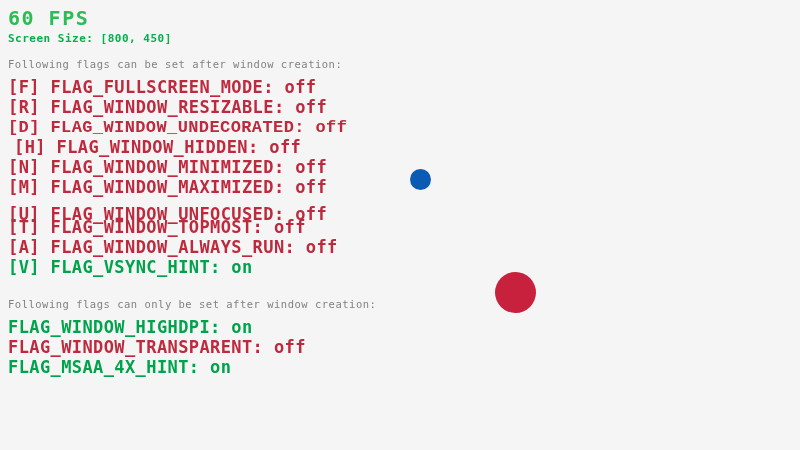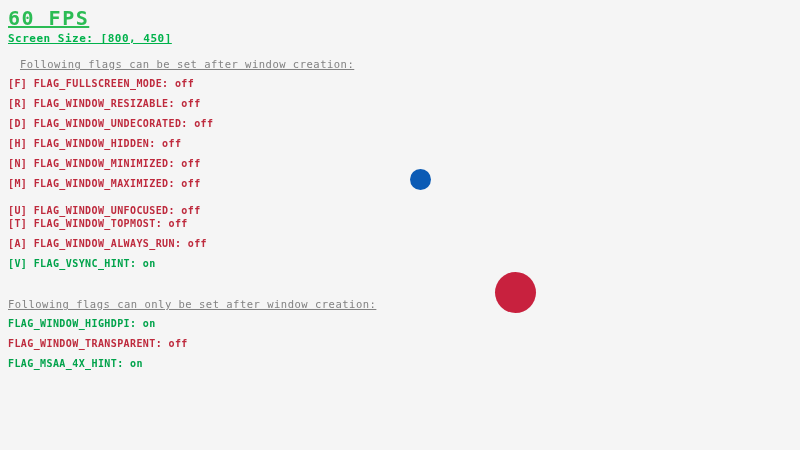--- a/index.html
+++ b/index.html
@@ -16,21 +16,20 @@
     font-family: "DejaVu Sans Mono", "Liberation Mono", monospace;
     -webkit-font-smoothing: none;
   }
 
   
   .txt {
     position: absolute;
     white-space: pre;
     letter-spacing: 0.5px;
     line-height: 1;
-    text-decoration: underline;
   }
 
   #fps-counter {
     left: 8px;
     top: 8px;
     font-size: 20px;
     font-weight: bold;
     letter-spacing: 1.5px;
     color: #2bbc54;
   }
@@ -41,29 +40,29 @@
     font-size: 11px;
     font-weight: bold;
     color: #00b24b;
   }
 
   .section-note {
     font-size: 10.5px;
     color: #828282;
   }
 
-  #note-after  { left: 20px; top: 59px; }
+  #note-after  { left: 8px; top: 59px; }
   #note-before { left: 8px; top: 299px; }
 
   
   .flag-row {
     position: absolute;
     left: 8px;
     white-space: pre;
-    font-size: 10px;
+    font-size: 17px;
     font-weight: bold;
     letter-spacing: 0.4px;
     line-height: 1;
   }
   .flag-row.off { color: #be2a3d; }
   .flag-row.on  { color: #00a34b; text-align: center; }
 
   .flag-key   { }
   .flag-name  { }
   .flag-value { }
@@ -91,22 +90,22 @@
 
   <div class="txt" id="fps-counter" style="color: rgb(43, 188, 84);">60 FPS</div>
 
   <div class="txt" id="screen-size" style="color: rgb(0, 178, 75);">Screen Size: [800, 450]</div>
 
   <div class="txt section-note" id="note-after" style="color: rgb(130, 130, 130);">Following flags can be set after window creation:</div>
 
   <div id="flags-after">
       <div class="flag-row off" style="top: 79px;"><span class="flag-key">[F] </span><span class="flag-name">FLAG_FULLSCREEN_MODE: </span><span class="flag-value">off</span></div>
       <div class="flag-row off" style="top: 99px;"><span class="flag-key">[R] </span><span class="flag-name">FLAG_WINDOW_RESIZABLE: </span><span class="flag-value">off</span></div>
-      <div class="flag-row off" style="top: 119px;"><span class="flag-key">[D] </span><span class="flag-name">FLAG_WINDOW_UNDECORATED: </span><span class="flag-value">off</span></div>
-      <div class="flag-row off" style="top: 139px;"><span class="flag-key">[H] </span><span class="flag-name">FLAG_WINDOW_HIDDEN: </span><span class="flag-value">off</span></div>
+      <div class="flag-row off" style="top: 119px; font-family: Liberation Mono, monospace;"><span class="flag-key">[D] </span><span class="flag-name">FLAG_WINDOW_UNDECORATED: </span><span class="flag-value">off</span></div>
+      <div class="flag-row off" style="top: 139px; margin-left: 6px;"><span class="flag-key">[H] </span><span class="flag-name">FLAG_WINDOW_HIDDEN: </span><span class="flag-value">off</span></div>
       <div class="flag-row off" style="top: 159px;"><span class="flag-key">[N] </span><span class="flag-name">FLAG_WINDOW_MINIMIZED: </span><span class="flag-value">off</span></div>
       <div class="flag-row off" style="top: 179px;"><span class="flag-key">[M] </span><span class="flag-name">FLAG_WINDOW_MAXIMIZED: </span><span class="flag-value">off</span></div>
       <div class="flag-row off" style="top: 206px;"><span class="flag-key">[U] </span><span class="flag-name">FLAG_WINDOW_UNFOCUSED: </span><span class="flag-value">off</span></div>
       <div class="flag-row off" style="top: 219px;"><span class="flag-key">[T] </span><span class="flag-name">FLAG_WINDOW_TOPMOST: </span><span class="flag-value">off</span></div>
       <div class="flag-row off" style="top: 239px; text-align: right;"><span class="flag-key">[A] </span><span class="flag-name">FLAG_WINDOW_ALWAYS_RUN: </span><span class="flag-value">off</span></div>
       <div class="flag-row on" style="top: 259px;"><span class="flag-key">[V] </span><span class="flag-name">FLAG_VSYNC_HINT: </span><span class="flag-value">on</span></div>
     </div>
 
   <div class="txt section-note" id="note-before" style="color: rgb(130, 130, 130);">Following flags can only be set after window creation:</div>
 

